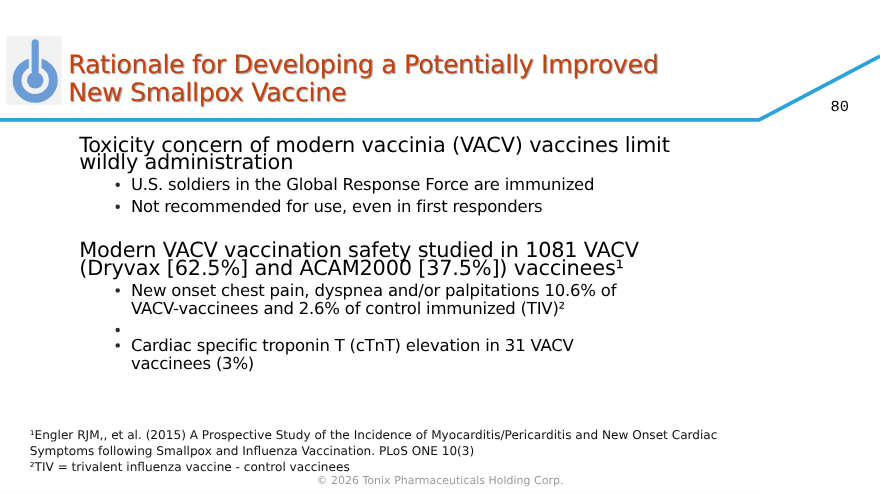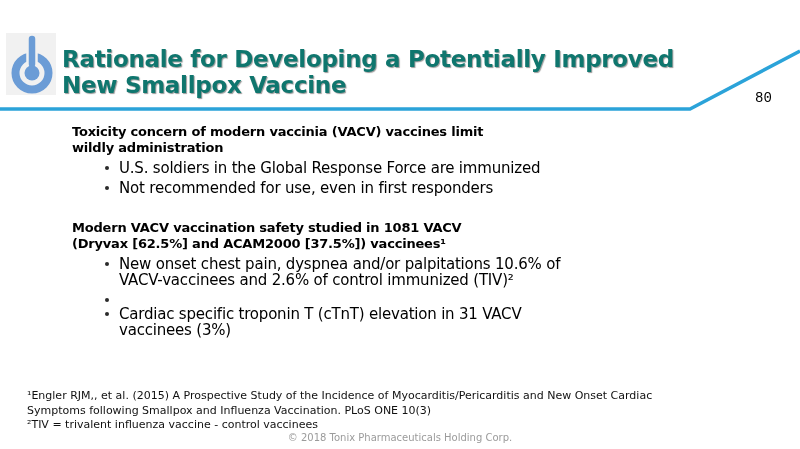--- a/index.html
+++ b/index.html
@@ -22,25 +22,25 @@
     background: #f1f1f1;
   }
   .logo-box svg { display: block; }
 
   
   .title {
     position: absolute;
     left: 62px; top: 31px;
     width: 700px;
     font-size: 23px;
-    font-weight: bold;
+    font-weight: normal;
     line-height: 26px;
     letter-spacing: -0.3px;
     white-space: pre-line;
-    color: #0f766e;
+    color: #c2410c;
     text-shadow: 1px 1px 1px #9a9a9a;
   }
 
   
   .accent-line {
     position: absolute;
     left: 0; top: 0;
     pointer-events: none;
   }
 
@@ -55,22 +55,22 @@
   }
 
   
   .content {
     position: absolute;
     left: 72px; top: 124px;
     width: 625px;
   }
   .section + .section { margin-top: 24px; }
   .section-heading {
-    font-size: 13px;
-    font-weight: bold;
+    font-size: 19px;
+    font-weight: normal;
     line-height: 16px;
     letter-spacing: -0.2px;
     margin: 0 0 4px 0;
     white-space: pre-line;
   }
   .bullets { margin: 0; padding: 0; list-style: none; }
   .bullets li {
     display: flex;
     align-items: flex-start;
     margin: 0 0 4px 0;
@@ -176,15 +176,15 @@
     </div>
 
   </div>
 
   <div class="footnotes">
     <div class="footnote">¹Engler RJM,, et al. (2015) A Prospective Study of the Incidence of Myocarditis/Pericarditis and New Onset Cardiac
 Symptoms following Smallpox and Influenza Vaccination. PLoS ONE 10(3)</div>
     <div class="footnote">²TIV = trivalent influenza vaccine - control vaccinees</div>
   </div>
 
-  <div class="copyright">© 2018 Tonix Pharmaceuticals Holding Corp.</div>
+  <div class="copyright">© 2026 Tonix Pharmaceuticals Holding Corp.</div>
 
 </div>
 
 </body></html>

